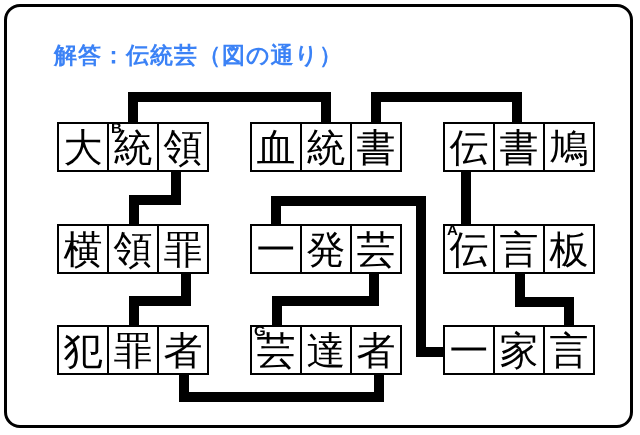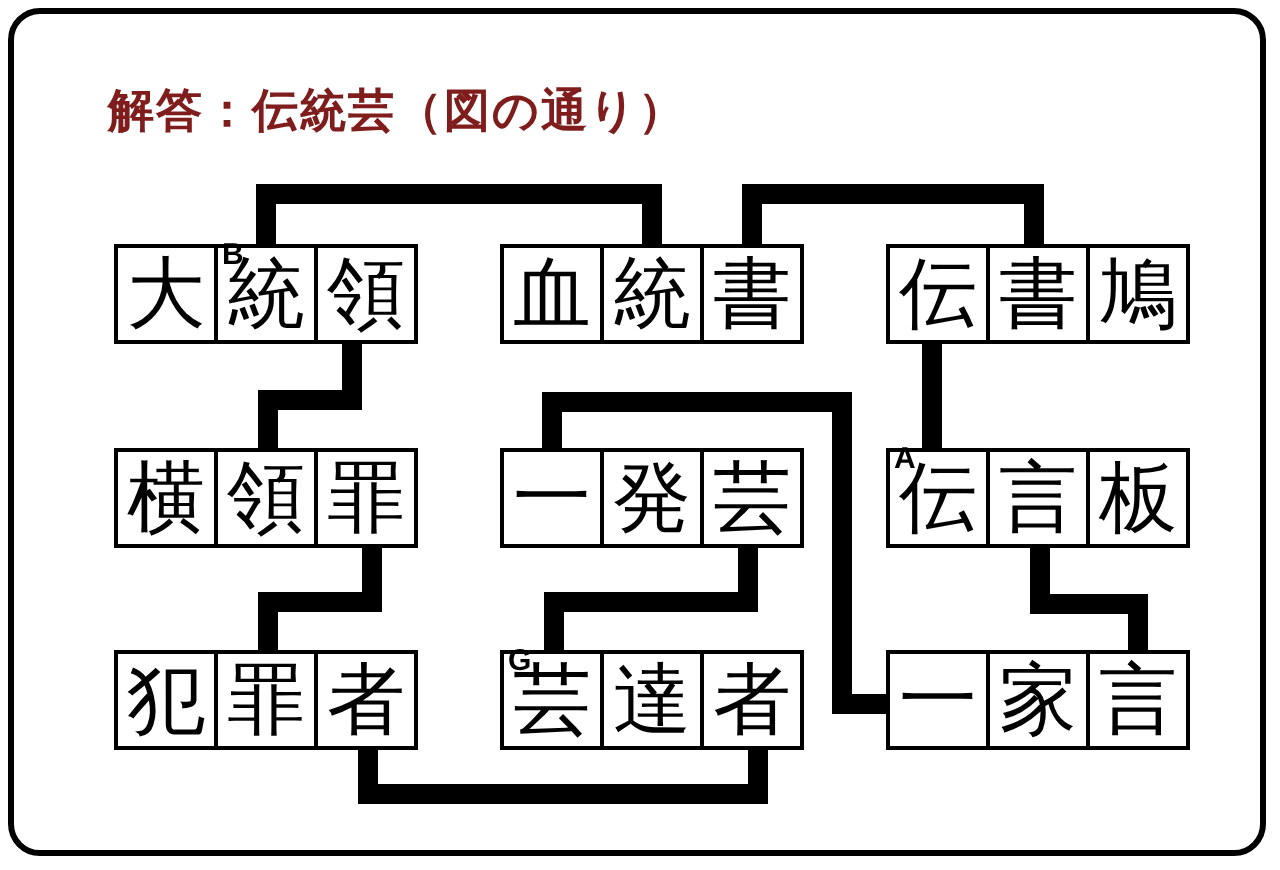--- a/index.html
+++ b/index.html
@@ -15,21 +15,21 @@
     left:4px;top:4px;width:629px;height:424px;
     border:3px solid #000;
     border-radius:16px;
     box-sizing:border-box;
   }
   .title{
     position:absolute;
     left:54px;top:40px;
     font-size:23px;
     font-weight:bold;
-    color:#7f1d1d;
+    color:#3b82f6;
     letter-spacing:1px;
     white-space:nowrap;
   }
   #connector-layer{
     position:absolute;left:0;top:0;width:640px;height:435px;
   }
   #connector-layer polyline{
     fill:none;
     stroke-width:10;
     stroke-linejoin:miter;

